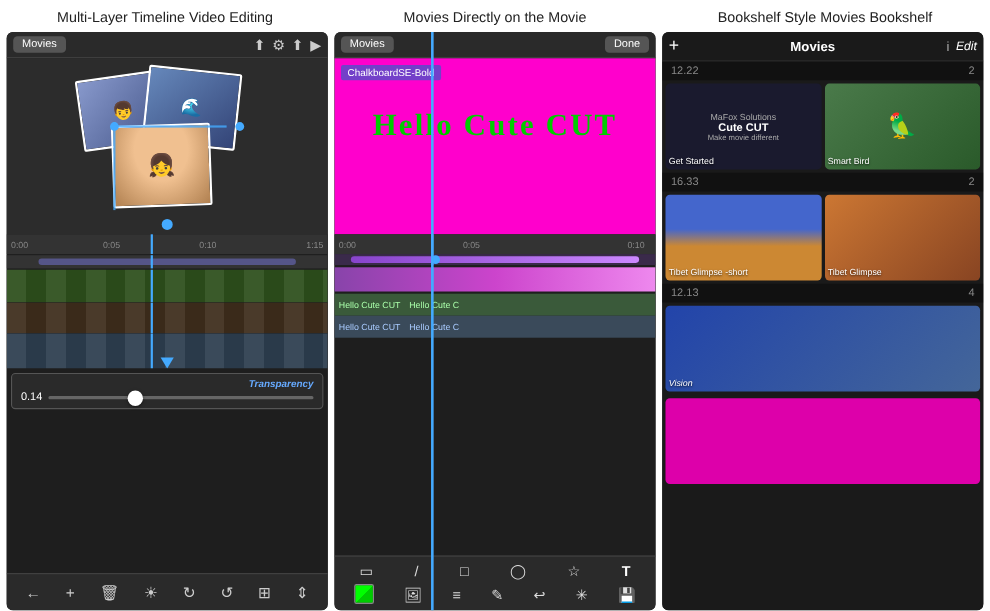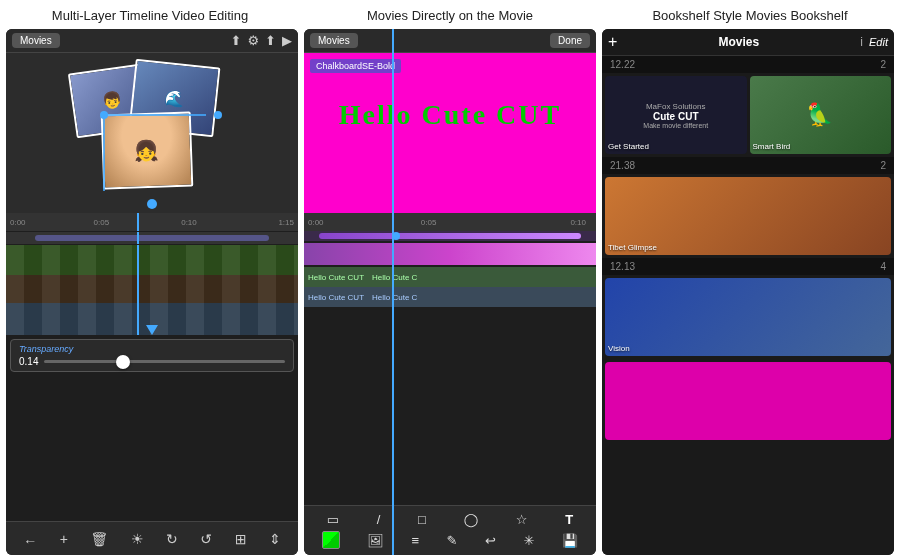--- a/index.html
+++ b/index.html
@@ -208,22 +208,23 @@
       border-radius: 4px;
       margin: 4px;
       padding: 4px 8px;
       display: flex;
       flex-direction: column;
       gap: 2px;
     }
     .transparency-label {
       color: #6af;
       font-size: 9px;
-      text-align: left;
+      text-align: right;
       font-style: italic;
+      font-weight: bold;
     }
     .transparency-row {
       display: flex;
       align-items: center;
       gap: 0;
     }
     .transparency-value {
       color: #fff;
       font-size: 10px;
       min-width: 25px;
@@ -737,37 +738,40 @@
             </div>
             <div class="s3-thumb thumb-smart-bird">
               <span>🦜</span>
               <div class="s3-thumb-label">Smart Bird</div>
             </div>
           </div>
         </div>
 
         <div class="s3-section">
           <div class="s3-section-header">
-            <span class="s3-date">21.38</span>
+            <span class="s3-date">16.33</span>
             <span class="s3-count">2</span>
           </div>
           <div class="s3-grid">
+            <div class="s3-thumb thumb-tibet1" style="background:linear-gradient(180deg,#4466cc 40%,#cc8833 60%);">
+              <div class="s3-thumb-label">Tibet Glimpse -short</div>
+            </div>
             <div class="s3-thumb thumb-tibet2" style="background:linear-gradient(135deg,#cc7733,#884422);">
               <div class="s3-thumb-label">Tibet Glimpse</div>
             </div>
           </div>
         </div>
 
         <div class="s3-section">
           <div class="s3-section-header">
             <span class="s3-date">12.13</span>
             <span class="s3-count">4</span>
           </div>
           <div class="s3-grid">
-            <div class="s3-thumb thumb-vision" style="background:linear-gradient(135deg,#2244aa,#446699);">
+            <div class="s3-thumb thumb-vision" style="background:linear-gradient(135deg,#2244aa,#446699);font-style:italic;">
               <div class="s3-thumb-label">Vision</div>
             </div>
           </div>
         </div>
 
         <div class="s3-section">
           <div class="s3-grid">
             <div class="s3-thumb thumb-magenta"></div>
           </div>
         </div>

